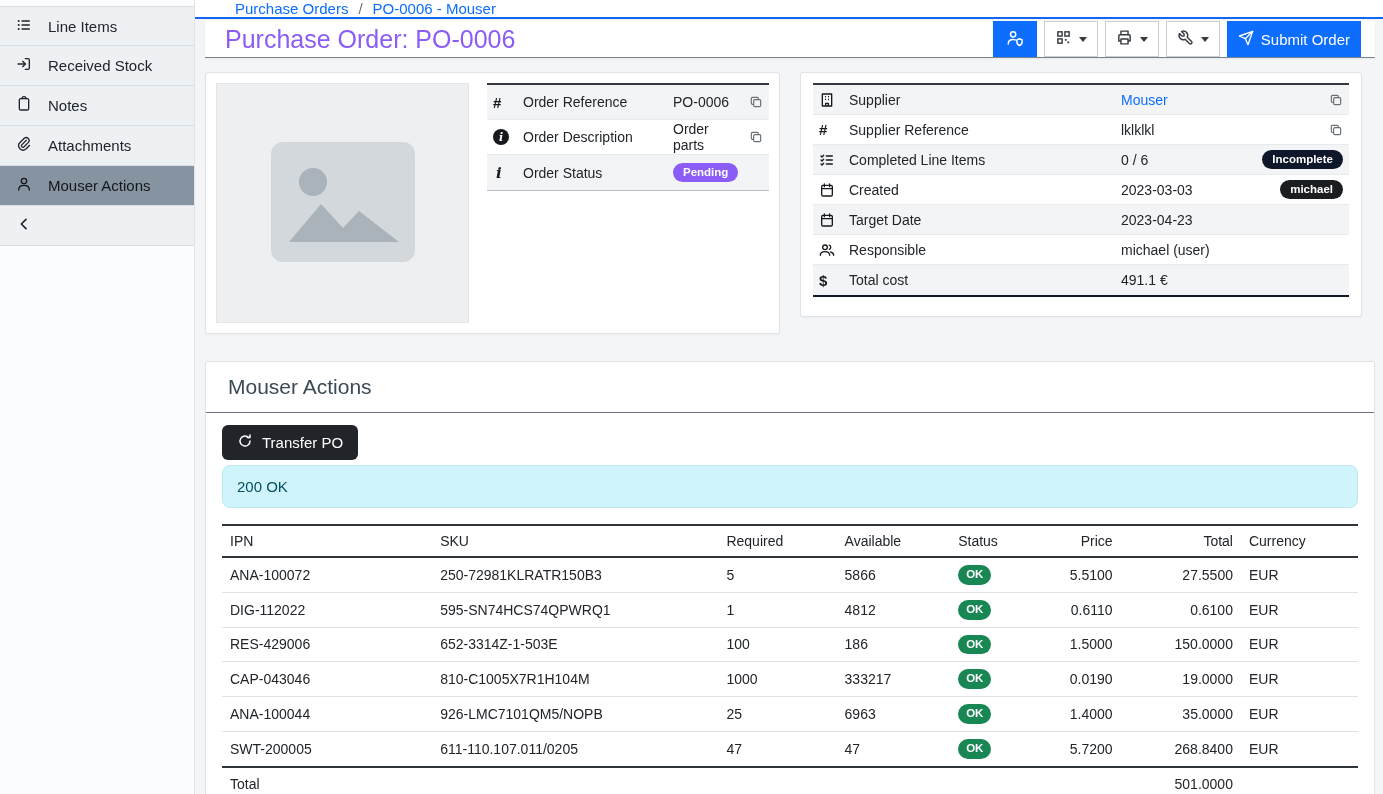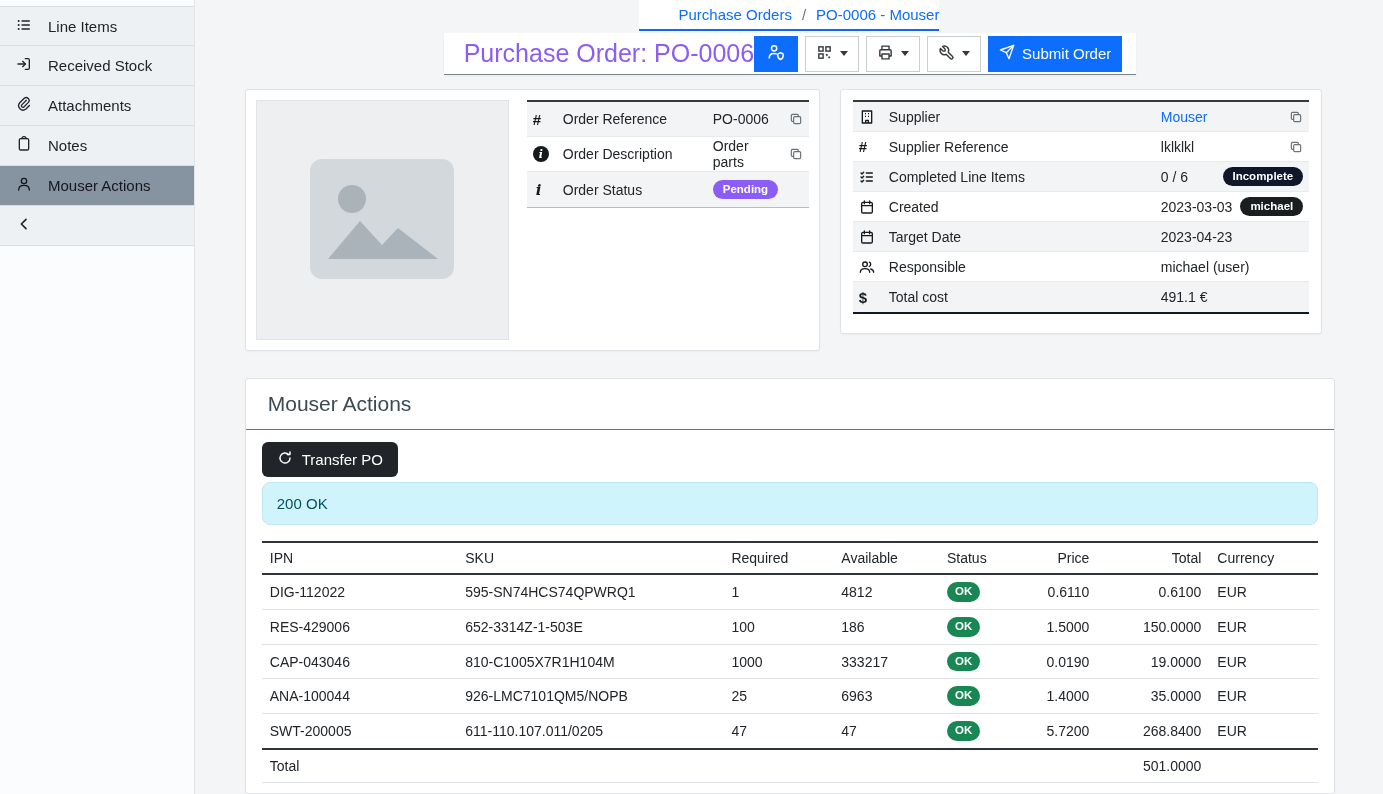--- a/index.html
+++ b/index.html
@@ -11,21 +11,21 @@
   .sidebar { width:195px; background:#fbfcfd; border-right:1px solid #e1e4e7; padding-top:6px; flex:none; }
   .side-item { height:40px; display:flex; align-items:center; gap:16px; padding:0 16px;
                background:#eef1f3; border-bottom:1px solid #d9dee2; font-size:15px; color:#212529; cursor:pointer; }
   .side-item:first-child { border-top:1px solid #d9dee2; }
   .side-item.active { background:#8693a0; color:#14181d; }
   .side-item .ic, .side-collapse .ic { flex:none; }
   .side-collapse { height:40px; display:flex; align-items:center; padding:0 16px;
                background:#eef1f3; border-bottom:1px solid #d9dee2; cursor:pointer; }
 
   
-  .main { flex:1; display:flex; flex-direction:column; background:#f4f5f7; min-width:0;align-items:center; }
+  .main { flex:1; display:flex; flex-direction:column; background:#f4f5f7; min-width:0; }
   .breadcrumb-bar { height:34px; background:#fff; border-bottom:2px solid #1266f1;
                display:flex; align-items:center; gap:10px; padding-left:40px; font-size:15px; }
   .breadcrumb-bar a { color:#0d6efd; text-decoration:none; cursor:pointer; }
   .crumb-sep { color:#6c757d; }
 
   .header-card { margin:2px 8px 0 10px; height:46px; background:#fff; border-bottom:1px solid #79838c;
                display:flex; align-items:center; justify-content:space-between; padding:0 14px 0 20px;
                box-shadow:0 1px 2px rgba(0,0,0,.05); }
   .page-title { font-size:25px; font-weight:500; color:#8b5cf6; }
   .actions { display:flex; align-items:center; gap:7px; }
@@ -116,33 +116,33 @@
             <path d="M14 4h4a2 2 0 0 1 2 2v12a2 2 0 0 1-2 2h-4"></path>
             <path d="M3 12h11"></path>
             <path d="M10 8l4 4-4 4"></path>
           </svg>
       </span>
       <span>Received Stock</span>
     </div>
     <div class="side-item">
       <span class="ic">
         <svg width="16" height="16" viewBox="0 0 24 24" fill="none" stroke="currentColor" stroke-width="2" stroke-linecap="round" stroke-linejoin="round">
-            <path d="M15.5 6.5l-6.8 6.8a2.2 2.2 0 0 0 3.1 3.1l6.8-6.8a4.4 4.4 0 0 0-6.2-6.2L5.6 10.2a6.6 6.6 0 0 0 9.3 9.3l5.2-5.2"></path>
-          </svg>
-      </span>
-      <span>Attachments</span>
-    </div>
-    <div class="side-item">
-      <span class="ic">
-        <svg width="16" height="16" viewBox="0 0 24 24" fill="none" stroke="currentColor" stroke-width="2" stroke-linecap="round" stroke-linejoin="round">
             <rect x="5" y="4" width="14" height="17" rx="2"></rect>
             <path d="M9 4a3 3 0 0 1 6 0"></path>
           </svg>
       </span>
       <span>Notes</span>
+    </div>
+    <div class="side-item">
+      <span class="ic">
+        <svg width="16" height="16" viewBox="0 0 24 24" fill="none" stroke="currentColor" stroke-width="2" stroke-linecap="round" stroke-linejoin="round">
+            <path d="M15.5 6.5l-6.8 6.8a2.2 2.2 0 0 0 3.1 3.1l6.8-6.8a4.4 4.4 0 0 0-6.2-6.2L5.6 10.2a6.6 6.6 0 0 0 9.3 9.3l5.2-5.2"></path>
+          </svg>
+      </span>
+      <span>Attachments</span>
     </div>
     <div class="side-item active">
       <span class="ic">
         <svg width="16" height="16" viewBox="0 0 24 24" fill="none" stroke="currentColor" stroke-width="2" stroke-linecap="round" stroke-linejoin="round">
             <circle cx="12" cy="7.5" r="4"></circle>
             <path d="M4 21c0-4.5 3.5-7 8-7s8 2.5 8 7"></path>
           </svg>
       </span>
       <span>Mouser Actions</span>
     </div>
@@ -386,20 +386,30 @@
                 <th>Required</th>
                 <th>Available</th>
                 <th>Status</th>
                 <th class="num">Price</th>
                 <th class="num">Total</th>
                 <th>Currency</th>
               </tr>
             </thead>
             <tbody>
               <tr>
+                <td>ANA-100072</td>
+                <td>250-72981KLRATR150B3</td>
+                <td>5</td>
+                <td>5866</td>
+                <td><span class="badge badge-green">OK</span></td>
+                <td class="num">5.5100</td>
+                <td class="num">27.5500</td>
+                <td>EUR</td>
+              </tr>
+              <tr>
                 <td>DIG-112022</td>
                 <td>595-SN74HCS74QPWRQ1</td>
                 <td>1</td>
                 <td>4812</td>
                 <td><span class="badge badge-green">OK</span></td>
                 <td class="num">0.6110</td>
                 <td class="num">0.6100</td>
                 <td>EUR</td>
               </tr>
               <tr>

